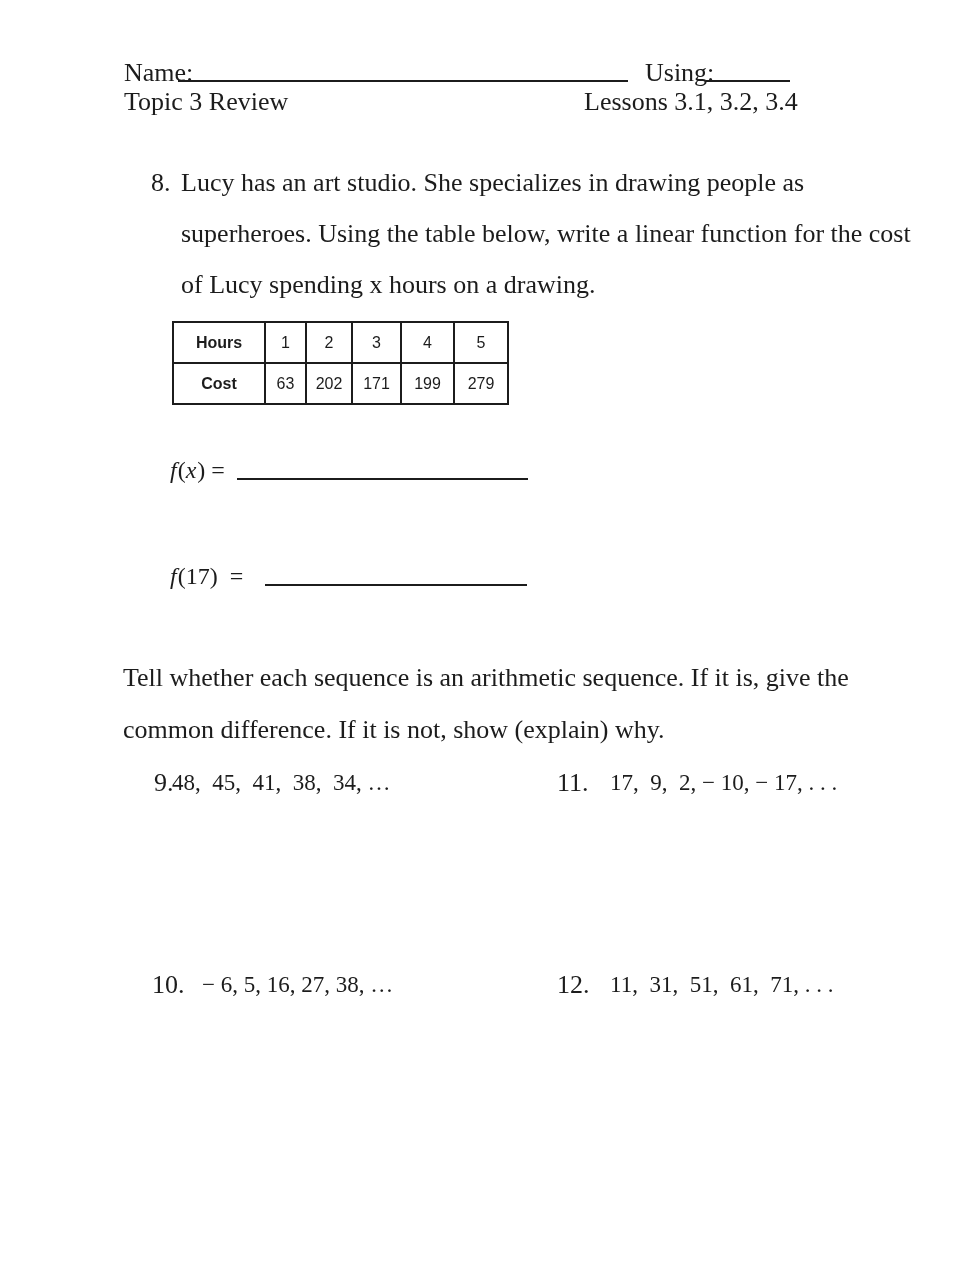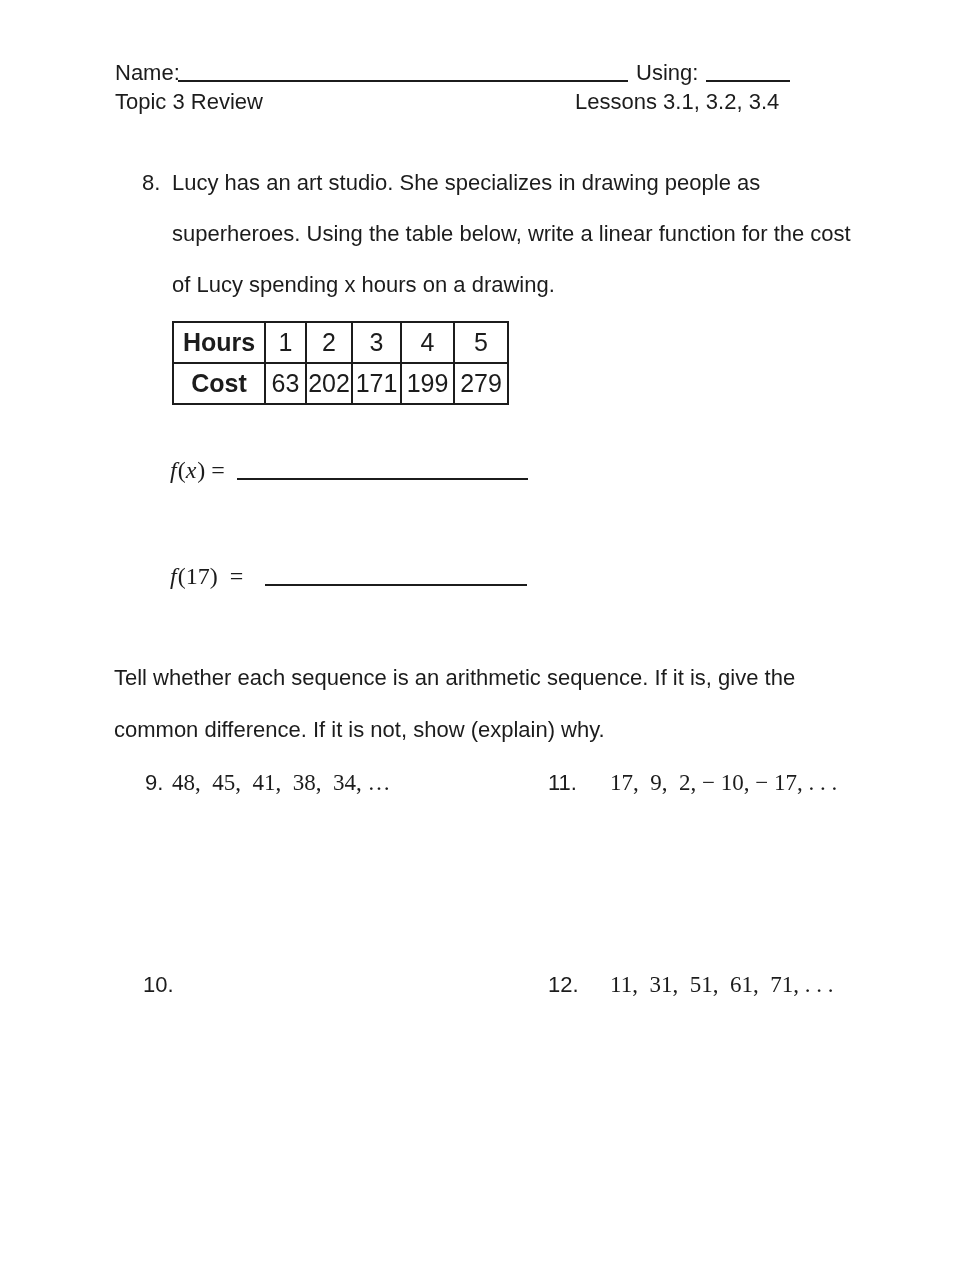--- a/index.html
+++ b/index.html
@@ -6,34 +6,34 @@
   .page {
     position: relative;
     width: 979px;
     height: 1266px;
     background: #ffffff;
     color: #1c1c1c;
     font-family: "Liberation Sans", sans-serif;
     overflow: hidden;
   }
   .abs { position: absolute; white-space: pre; }
-  .sans { font-family: Liberation Sans, sans-serif; font-size: 22px; line-height: 26px; }
+  .sans { font-family: Liberation Serif, serif; font-size: 26px; line-height: 26px; margin-left: 9px; }
   .serif { font-family: "Liberation Serif", serif; font-size: 23px; line-height: 27px; }
   .math { font-family: "Liberation Serif", serif; font-size: 24px; line-height: 28px; }
   .math i { font-style: italic; padding-right: 1px; }
   .rule {
     position: absolute;
     border-bottom: 2px solid #1c1c1c;
     height: 0;
   }
   table.data {
     position: absolute;
     border-collapse: collapse;
     table-layout: fixed;
-    font-size: 25px;
+    font-size: 16px;
   }
   table.data td {
     border: 2px solid #1c1c1c;
     text-align: center;
     vertical-align: middle;
     height: 39px;
     padding: 0;
   }
   table.data td.rowhead { font-weight: bold; }
   .c0 { width: 90px; }
@@ -91,17 +91,18 @@
   <span class="abs sans" style="left:114px; top:665px;">Tell whether each sequence is an arithmetic sequence. If it is, give the</span>
   <span class="abs sans" style="left:114px; top:717px;">common difference. If it is not, show (explain) why.</span>
 
   <span class="abs sans" style="left:145px; top:770px;">9.</span>
   <span class="abs serif" style="left:172px; top:769px;">48,  45,  41,  38,  34, …</span>
 
   <span class="abs sans" style="left:548px; top:770px;text-align:center;">11.</span>
   <span class="abs serif" style="left:610px; top:769px;">17,  9,  2, − 10, − 17, . . .</span>
 
   <span class="abs sans" style="left:143px; top:972px;">10.</span>
+  <span class="abs serif" style="left:202px; top:971px;">− 6, 5, 16, 27, 38, …</span>
 
   <span class="abs sans" style="left:548px; top:972px;">12.</span>
   <span class="abs serif" style="left:610px; top:971px;">11,  31,  51,  61,  71, . . .</span>
 
 </div>
 
 </body></html>

